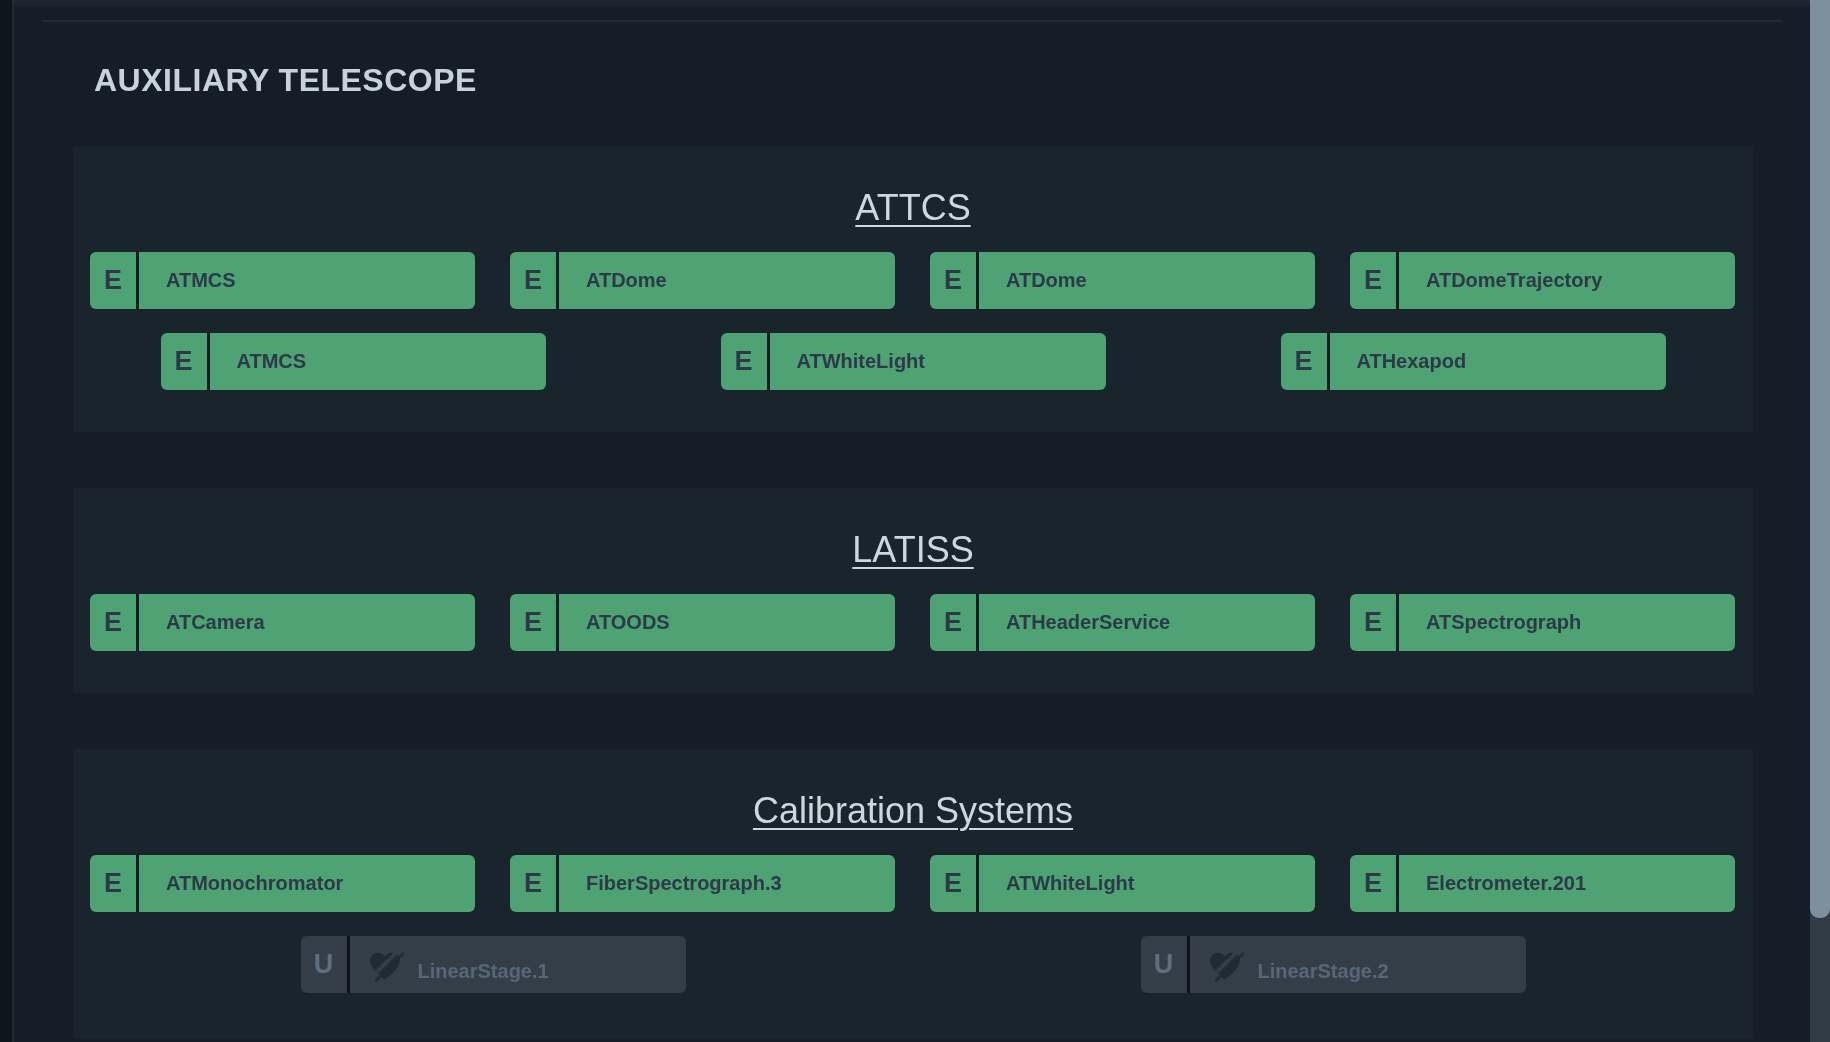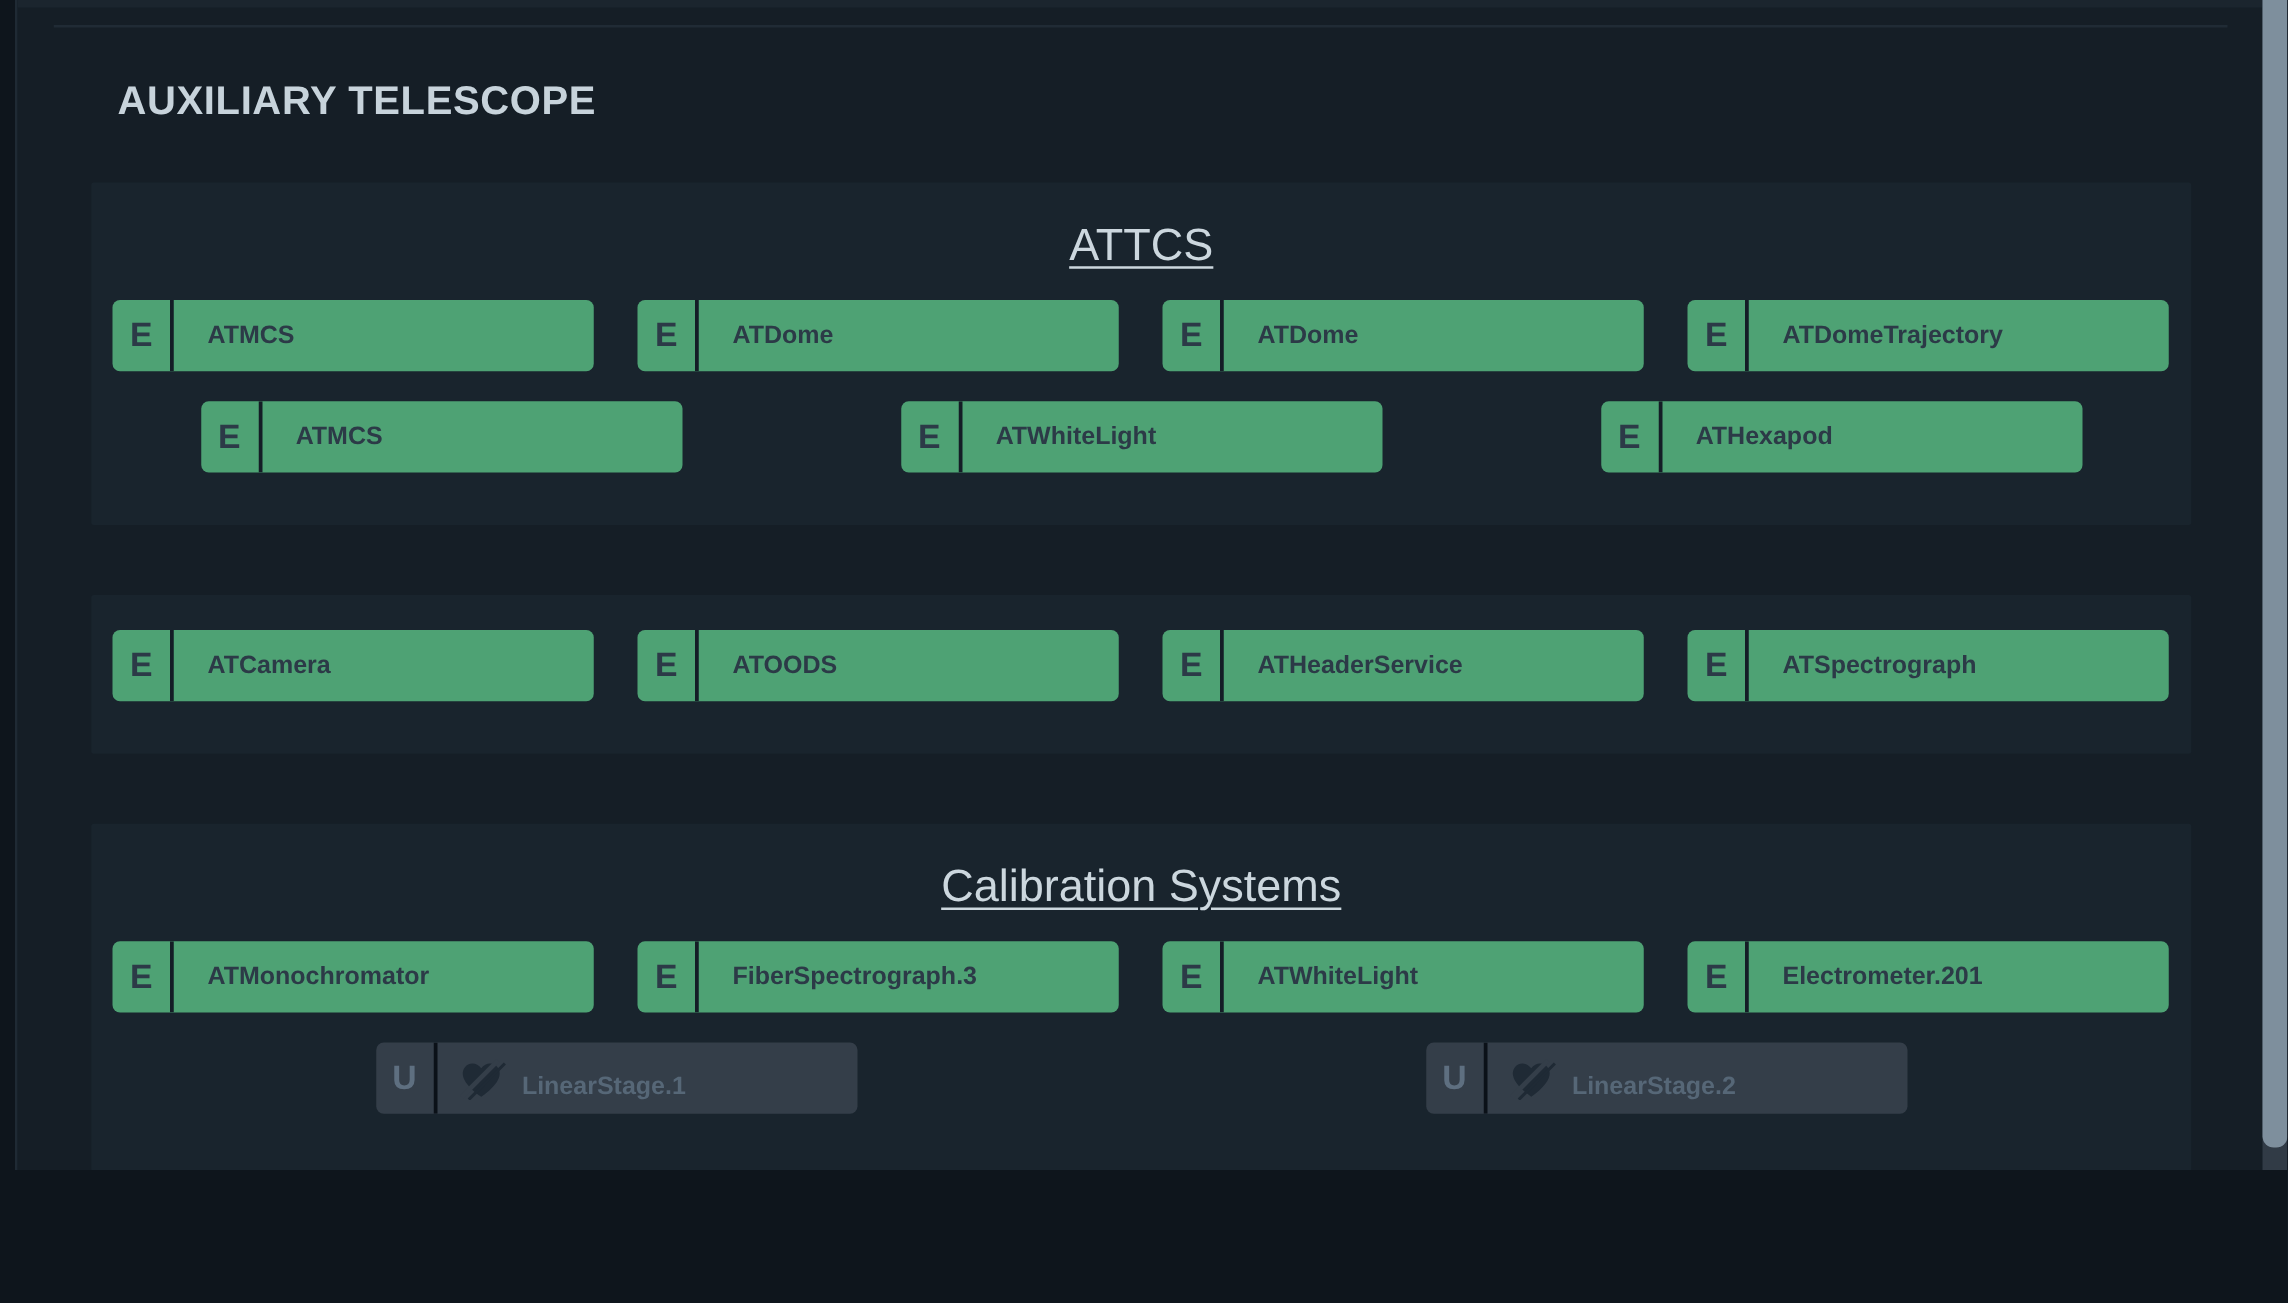--- a/index.html
+++ b/index.html
@@ -1,36 +1,36 @@
 <!DOCTYPE html>
 <html><head>
 <meta charset="utf-8">
 <style>
   html,body{margin:0;padding:0;background:#0e151c;}
   .screen{
-    position:relative;width:1830px;height:936px;overflow:hidden;
+    position:relative;width:1830px;height:1042px;overflow:hidden;
     background:#151e26;
     font-family:"Liberation Sans","DejaVu Sans",sans-serif;
   }
   .left-strip{position:absolute;left:0;top:0;width:12px;height:100%;background:#0e151c;border-right:2px solid #1f2a34;}
   .top-strip{position:absolute;left:14px;top:0;right:20px;height:6px;background:#1b252e;}
   .top-line{position:absolute;left:43px;top:20px;width:1739px;height:2px;background:#202b35;}
   .page-title{
     position:absolute;left:94px;top:62px;margin:0;
     font-size:32px;font-weight:bold;letter-spacing:.5px;color:#c7d3db;
   }
   .panels{
     position:absolute;left:73px;top:146px;width:1680px;
     display:flex;flex-direction:column;gap:56px;
   }
   .panel{background:#19242d;border-radius:2px;padding:28px 0 42px 0;}
   .panel.calibration{padding-bottom:46px;}
   .section-header{
     text-align:center;font-size:36px;font-weight:400;color:#ccd7de;
-    line-height:44px;margin:0 0 22px 0;
+    line-height:44px;margin:12px 0 22px 0;
     text-decoration:underline;text-decoration-thickness:2px;text-underline-offset:5px;
   }
   .rows{display:flex;flex-direction:column;gap:24px;}
   .row{display:grid;}
   .row.cols4{grid-template-columns:repeat(4,1fr);justify-items:start;}
   .row.cols4 .csc{margin-left:17px;}
   .row.cols3{grid-template-columns:repeat(3,1fr);justify-items:center;}
   .row.cols2{grid-template-columns:repeat(2,1fr);justify-items:center;}
   .csc{
     width:385px;height:57px;display:flex;align-items:stretch;
@@ -91,20 +91,21 @@
               <span class="label">ATWhiteLight</span>
             </div>
             <div class="csc enabled">
               <span class="badge">E</span>
               <span class="label">ATHexapod</span>
             </div>
           </div>
         </div>
       </div>
       <div class="panel latiss">
+        <div class="section-header">LATISS</div>
         <div class="rows">
           <div class="row cols4">
             <div class="csc enabled">
               <span class="badge">E</span>
               <span class="label">ATCamera</span>
             </div>
             <div class="csc enabled">
               <span class="badge">E</span>
               <span class="label">ATOODS</span>
             </div>

